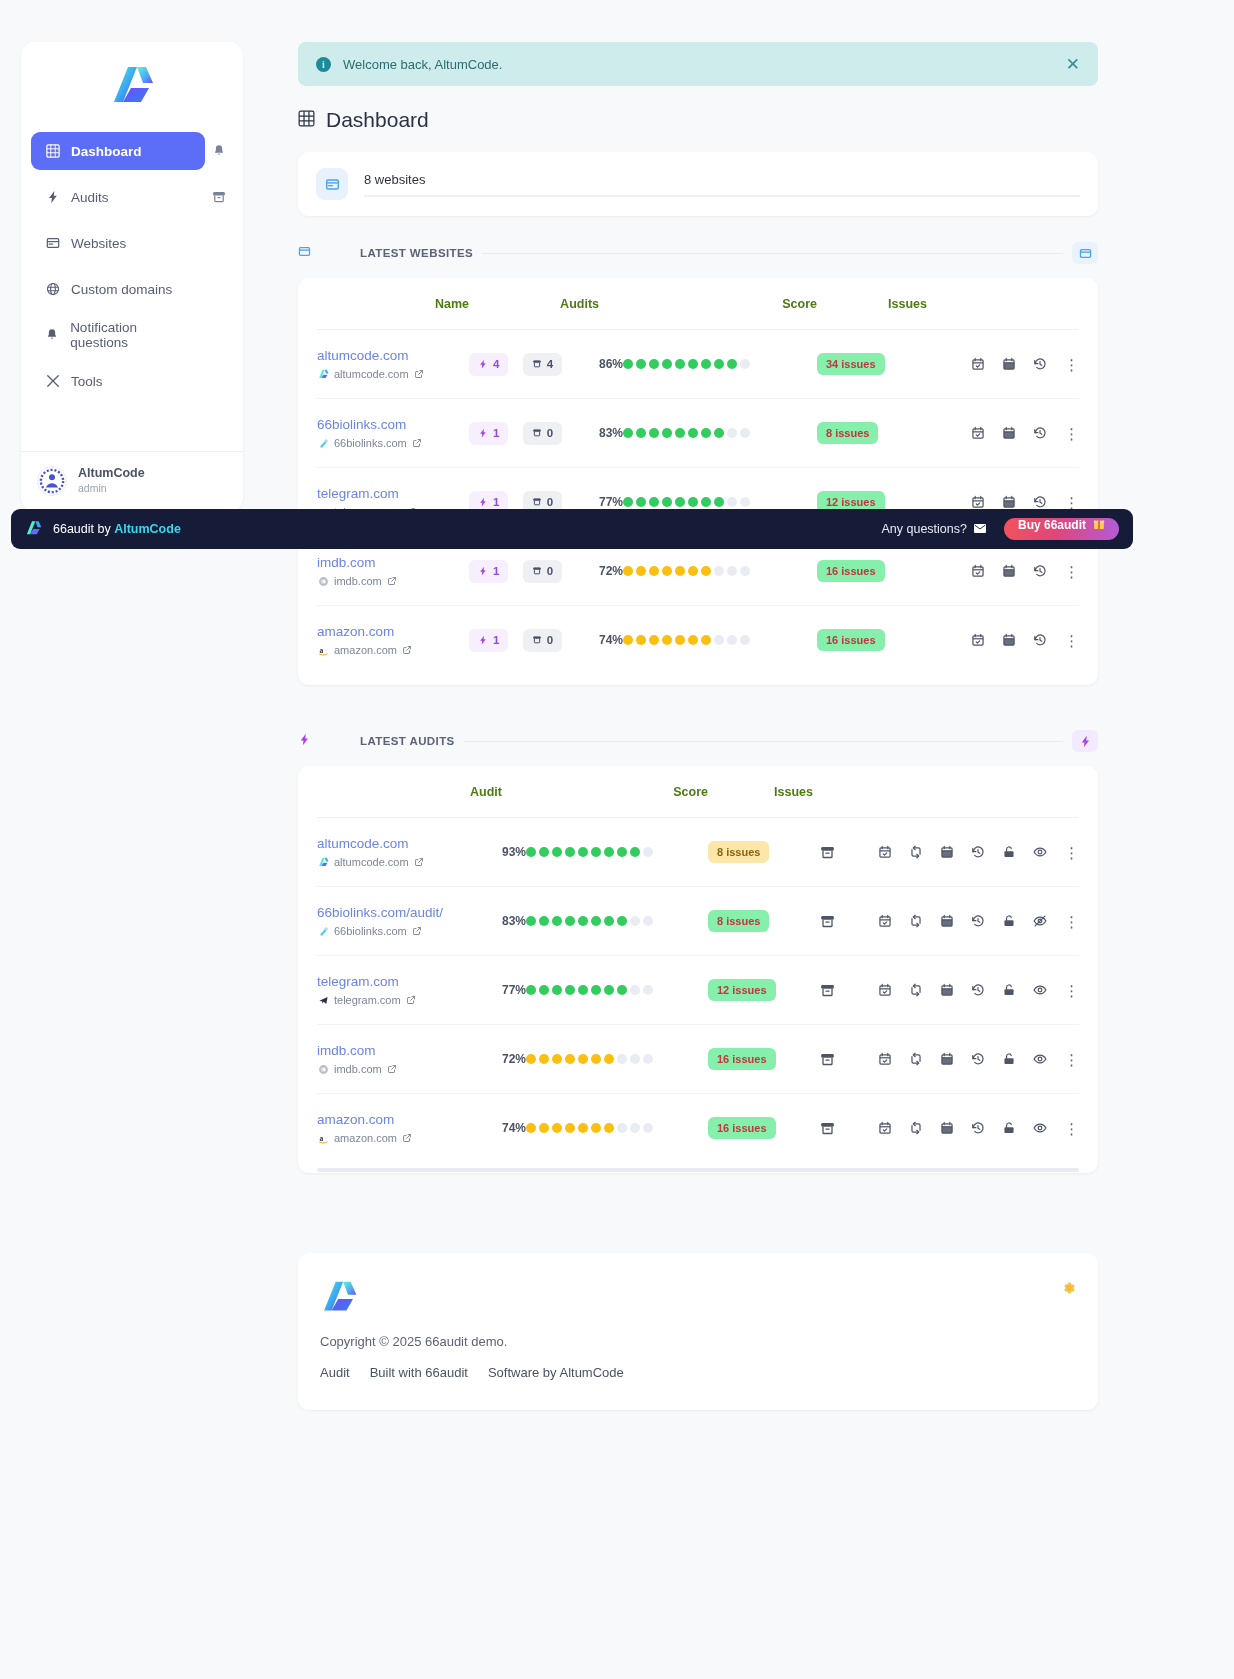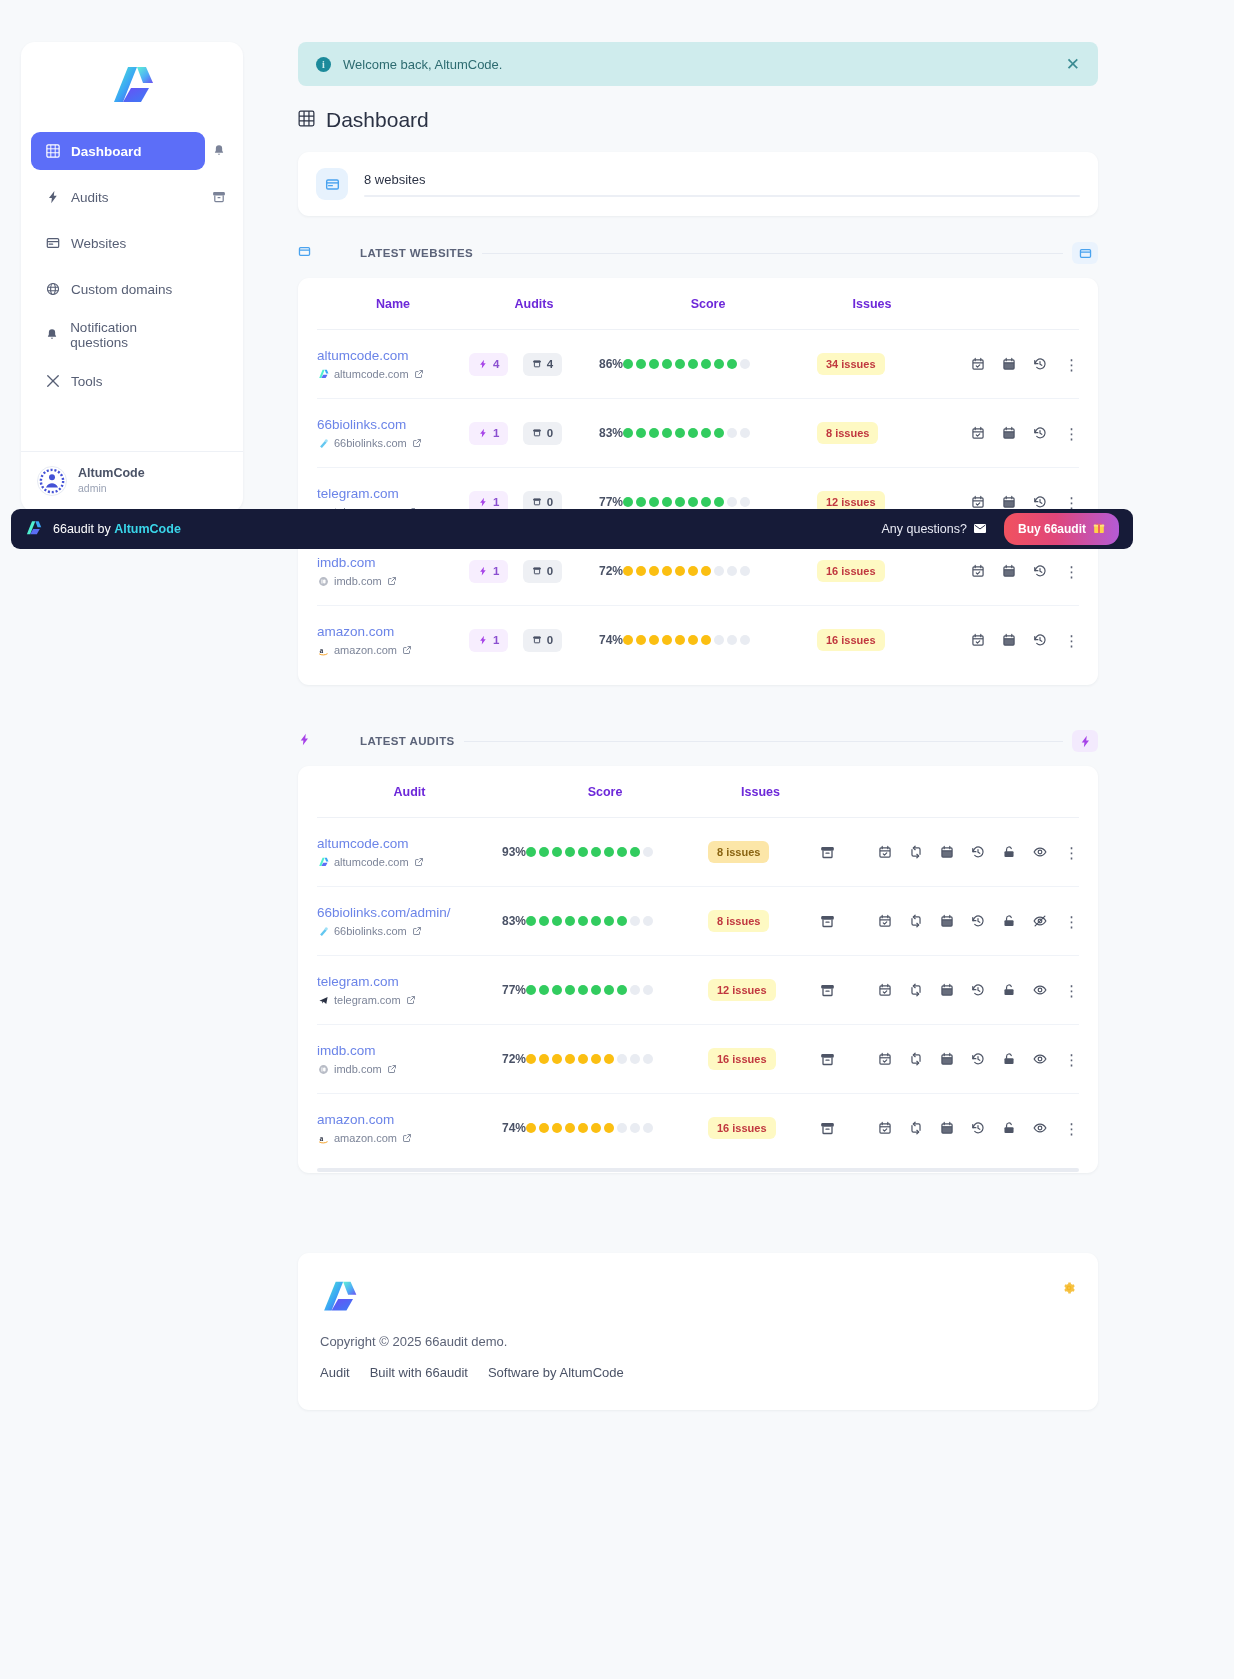--- a/index.html
+++ b/index.html
@@ -133,21 +133,21 @@
   }
   .section-rule { flex: 1; height: 1px; background: #e7ebf2; }
   .section-badge {
     width: 26px; height: 22px; border-radius: 6px;
     background: #eaf3fd; display: flex; align-items: center; justify-content: center;
   }
   .section-badge.purple { background: #f3eafd; }
 
   table.tbl { width: 100%; border-collapse: collapse; background: #fff; }
   table.tbl th {
-    text-align: center; font-size: 12.5px; font-weight: 700; color: #6d28d9;
+    text-align: right; font-size: 12.5px; font-weight: 700; color: #4d7c0f;
     padding: 19px 0 18px; border-bottom: 1px solid #eef1f6;
   }
   table.tbl td { padding: 18px 0; border-bottom: 1px solid #f0f3f8; vertical-align: middle; }
   table.tbl tr:last-child td { border-bottom: none; }
   .tbl-wrap { background: #fff; border-radius: 11px; box-shadow: 0 1px 3px rgba(18,38,63,.055); padding: 0 19px; overflow: hidden; }
 
   .site-name { font-size: 13.5px; color: #6b84e8; margin-bottom: 5px; cursor: pointer; }
   .site-sub { font-size: 11px; color: #7c8498; display: flex; align-items: center; gap: 5px; }
   .fav { width: 12px; height: 12px; display: inline-flex; align-items: center; justify-content: center; font-size: 10px; }
 
@@ -164,21 +164,21 @@
   .dots { display: flex; gap: 3px; }
   .dot { width: 10px; height: 10px; border-radius: 50%; background: #e9ecf2; }
   .dot.green { background: #32cc5f; }
   .dot.amber { background: #fbbf12; }
 
   .badge {
     display: inline-flex; align-items: center;
     height: 22px; padding: 0 9px; border-radius: 6px;
     font-size: 11px; font-weight: 700;
   }
-  .badge.red { background: #fef9c3; color: #c0373f; }
+  .badge.red { background: #86efac; color: #c0373f; }
   .badge.yellow { background: #fce6a8; color: #8a6412; }
 
   .actions { display: flex; align-items: center; gap: 17px; color: #4e5566; }
   .act { cursor: pointer; display: inline-flex; align-items: center; }
   .kebab { font-size: 15px; color: #5a6173; cursor: pointer; letter-spacing: 0; line-height: 1; }
   .col-right { text-align: right; }
 
   .hscroll { height: 5px; margin: 6px 0 0; }
   .hscroll-track { height: 4px; background: #e8ebf1; border-radius: 3px; width: 100%; }
 
@@ -196,24 +196,24 @@
     width: 1122px; height: 40px;
     background: #161b38; border-radius: 9px;
     display: flex; align-items: center;
     padding: 0 14px; z-index: 40;
   }
   .promo-left { display: flex; align-items: center; gap: 11px; font-size: 12.5px; color: #ffffff; }
   .promo-brand { color: #3ad6ea; font-weight: 700; }
   .promo-right { margin-left: auto; display: flex; align-items: center; gap: 18px; }
   .promo-q { font-size: 12.5px; color: #e9ebf5; display: flex; align-items: center; gap: 7px; cursor: pointer; }
   .promo-buy {
-    height: 32px; padding: 0 14px; border-radius: 13px;
+    height: 22px; padding: 0 14px; border-radius: 13px;
     background: linear-gradient(90deg,#f1525f 0%,#e0467a 45%,#b45bd6 100%);
     color: #fff; font-size: 12px; font-weight: 700;
-    display: flex; align-items: center; gap: 7px; cursor: pointer;
+    display: flex; gap: 7px; cursor: pointer;
   }
 </style>
 </head>
 <body>
 
 <div class="page">
 
   <aside class="sidebar">
     <div class="brand-logo">
       <svg viewBox="0 0 46 42" width="46" height="42">
@@ -961,21 +961,21 @@
                         <circle cx="8" cy="8" r="2.1"></circle>
                       </svg>
                     </span>
                   </span>
         <span class="kebab">⋮</span>
       </span>
     </td>
   </tr>
   <tr>
     <td>
-                <div class="site-name">66biolinks.com/admin/</div>
+                <div class="site-name">66biolinks.com/audit/</div>
                 <div class="site-sub">
                   <span class="fav">
                     <svg viewBox="0 0 16 16" width="11" height="11">
                       <path d="M3 12.5 10 4.5l2.6 2.2L5.7 14.7z" fill="#63c7f0"></path>
                       <circle cx="12" cy="4" r="2.2" fill="#9fe0f7"></circle>
                     </svg>
                   </span>
                   <span>66biolinks.com</span>
                   <span style="color:#7c8498;display:inline-flex">
                     <svg viewBox="0 0 16 16" width="10" height="10" fill="none" stroke="currentColor" stroke-width="1.5" stroke-linecap="round">

